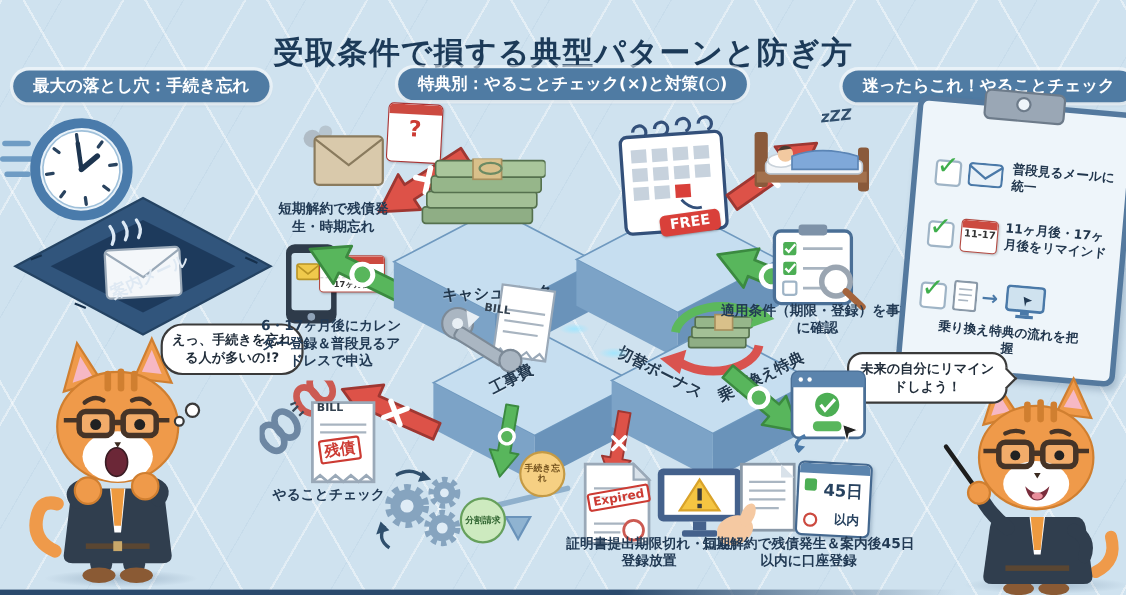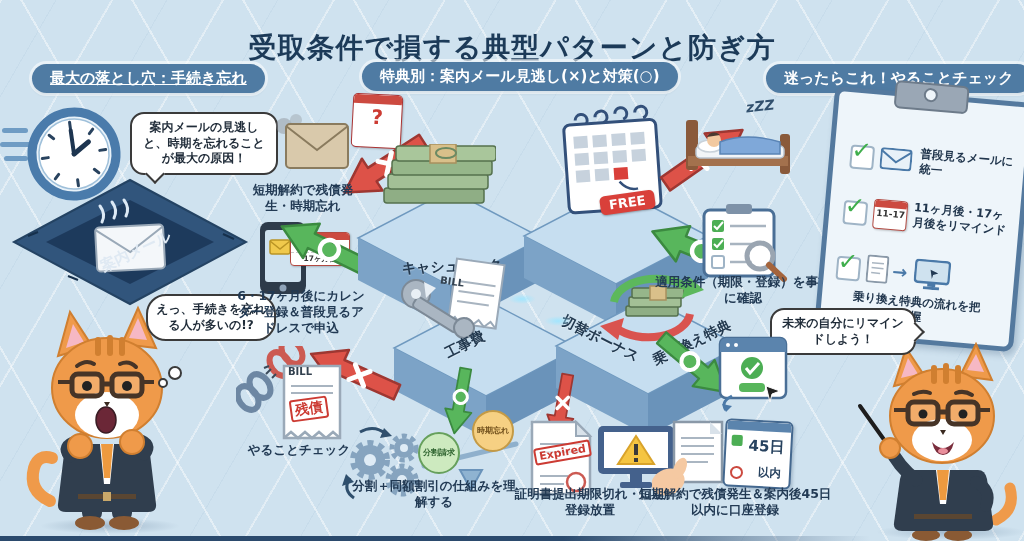--- a/index.html
+++ b/index.html
@@ -104,22 +104,22 @@
   .bottombar{position:absolute;left:0;bottom:0;width:100%;height:5px;
     background:linear-gradient(90deg,#2b4a6d 0%,#2b4a6d 55%,rgba(43,74,109,0) 85%);}
   .bluearrow{font-weight:900;color:#4a79a8;font-size:18px;position:absolute;}
 </style>
 </head>
 <body>
 
 <div id="canvas">
 
   <div class="title">受取条件で損する典型パターンと防ぎ方</div>
-  <div class="badge" style="left:32px;top:64px;text-decoration:underline;">最大の落とし穴：手続き忘れ</div>
-  <div class="badge" style="left:362px;top:62px;">特典別：案内メール見逃し(×)と対策(○)</div>
+  <div class="badge" style="left:12px;top:64px;">最大の落とし穴：手続き忘れ</div>
+  <div class="badge" style="left:362px;top:62px;">特典別：やることチェック(×)と対策(○)</div>
   <div class="badge" style="left:766px;top:64px;">迷ったらこれ！やることチェック</div>
 
   <div class="speedline" style="left:2px;top:128px;width:26px;"></div>
   <div class="speedline" style="left:0px;top:142px;width:32px;"></div>
   <div class="speedline" style="left:4px;top:156px;width:24px;"></div>
 
   <svg class="abs" style="left:24px;top:104px;transform:rotate(-8deg);" width="100" height="100" viewBox="0 0 100 100">
     <circle cx="50" cy="50" r="42" fill="#e9f2f9" stroke="#4a7bab" stroke-width="9"></circle>
     <circle cx="50" cy="50" r="35" fill="#fff" stroke="#9fc0da" stroke-width="1.5"></circle>
     <g stroke="#29435f" stroke-width="3" stroke-linecap="round">
@@ -129,21 +129,20 @@
         <line x1="76" y1="50" x2="82" y2="50"></line>
       <line x1="28" y1="28" x2="32" y2="32"></line>
         <line x1="72" y1="28" x2="68" y2="32"></line>
       <line x1="28" y1="72" x2="32" y2="68"></line>
         <line x1="72" y1="72" x2="68" y2="68"></line>
     </g>
     <line x1="50" y1="50" x2="50" y2="26" stroke="#1d3550" stroke-width="4" stroke-linecap="round"></line>
     <line x1="50" y1="50" x2="66" y2="40" stroke="#1d3550" stroke-width="5" stroke-linecap="round"></line>
   </svg>
 
-  <div class="bubble tail-dl" style="left:130px;top:112px;width:130px;">案内メールの見逃しと、時期を忘れることが最大の原因！</div>
 
   <svg class="abs" style="left:8px;top:176px;" width="245" height="145" viewBox="0 0 245 145">
     <polygon points="122,4 238,66 122,128 6,66" fill="#31557c" stroke="#244363" stroke-width="2"></polygon>
     <polygon points="122,24 206,66 122,108 38,66" fill="#1d3a5c"></polygon>
     <g stroke="#16304c" stroke-width="2">
         <line x1="20" y1="60" x2="30" y2="56"></line>
         <line x1="215" y1="58" x2="226" y2="63"></line>
         <line x1="60" y1="100" x2="70" y2="104"></line>
       </g>
     <g transform="rotate(-3 122 70)">
@@ -461,21 +460,21 @@
     <path d="M84 70 h10" stroke="#463427" stroke-width="5"></path>
     <path d="M54 68 H40 M124 68 h12" stroke="#463427" stroke-width="4"></path>
     <circle cx="69" cy="72" r="4.5" fill="#222"></circle>
       <circle cx="109" cy="72" r="4.5" fill="#222"></circle>
     <path d="M60 52 q8 -4 16 -1" stroke="#463427" stroke-width="4" fill="none" stroke-linecap="round"></path>
     <path d="M102 51 q8 -3 16 2" stroke="#463427" stroke-width="4" fill="none" stroke-linecap="round"></path>
     <polygon points="86,88 92,88 89,93" fill="#3a2a20"></polygon>
     <path d="M78 100 q11 12 22 0 q-3 13 -11 13 q-8 0 -11 -13 z" fill="#7a2d3c"></path>
     <ellipse cx="89" cy="109" rx="5" ry="3" fill="#e98f9c"></ellipse>
   </svg>
-  <div class="bubble tail-r" style="left:770px;top:308px;width:128px;">未来の自分にリマインドしよう！</div>
+  <div class="bubble tail-r" style="left:770px;top:320px;width:128px;">未来の自分にリマインドしよう！</div>
 
   <div class="arrow" style="left:304px;top:350px;transform:rotate(24deg);">
     <svg width="100" height="46" viewBox="0 0 100 46">
       <polygon points="3,23 36,4 36,15 97,15 97,31 36,31 36,42" fill="#dd5248" stroke="#9e3732" stroke-width="2.5" stroke-linejoin="round"></polygon>
       <g stroke="#fff" stroke-width="5" stroke-linecap="round">
           <line x1="48" y1="15" x2="64" y2="31"></line>
           <line x1="64" y1="15" x2="48" y2="31"></line>
         </g>
     </svg>
   </div>
@@ -522,23 +521,22 @@
       <circle cx="72" cy="28" r="12" fill="none" stroke="#86a4bf" stroke-width="5" stroke-dasharray="5 4"></circle>
       <circle cx="72" cy="28" r="4" fill="#dfecf6"></circle>
     <circle cx="70" cy="60" r="12" fill="#86a4bf"></circle>
       <circle cx="70" cy="60" r="14" fill="none" stroke="#86a4bf" stroke-width="5" stroke-dasharray="5 4"></circle>
       <circle cx="70" cy="60" r="5" fill="#dfecf6"></circle>
   </svg>
   <svg class="abs" style="left:416px;top:414px;" width="110" height="78" viewBox="0 0 110 78">
     <line x1="8" y1="52" x2="100" y2="30" stroke="#8fb0cc" stroke-width="5" stroke-linecap="round"></line>
     <polygon points="44,56 66,56 55,76" fill="#8fb3d1" stroke="#6a93ba" stroke-width="2"></polygon>
   </svg>
-  <div class="ball" style="left:418px;top:432px;width:38px;height:38px;background:#cdeabf;border:2px solid #66a05c;color:#2f6430;font-size:8px;">分割請求</div>
-  <div class="ball" style="left:472px;top:410px;width:38px;height:38px;background:#f6d083;border:2px solid #c49a45;color:#71501c;font-size:8px;">時期忘れ</div>
-  <div class="cap" style="left:348px;top:478px;width:172px;">分割＋同額割引の仕組みを理解する</div>
+  <div class="ball" style="left:418px;top:452px;width:38px;height:38px;background:#cdeabf;border:2px solid #66a05c;color:#2f6430;font-size:8px;">分割請求</div>
+  <div class="ball" style="left:472px;top:410px;width:38px;height:38px;background:#f6d083;border:2px solid #c49a45;color:#71501c;font-size:8px;">手続き忘れ</div>
 
   <div class="arrow" style="left:512px;top:384px;transform:rotate(-80deg) scale(0.7);">
     <svg width="100" height="46" viewBox="0 0 100 46">
       <polygon points="3,23 36,4 36,15 97,15 97,31 36,31 36,42" fill="#dd5248" stroke="#9e3732" stroke-width="2.5" stroke-linejoin="round"></polygon>
       <g stroke="#fff" stroke-width="5" stroke-linecap="round" transform="rotate(80 56 23)">
           <line x1="48" y1="15" x2="64" y2="31"></line>
           <line x1="64" y1="15" x2="48" y2="31"></line>
         </g>
     </svg>
   </div>

